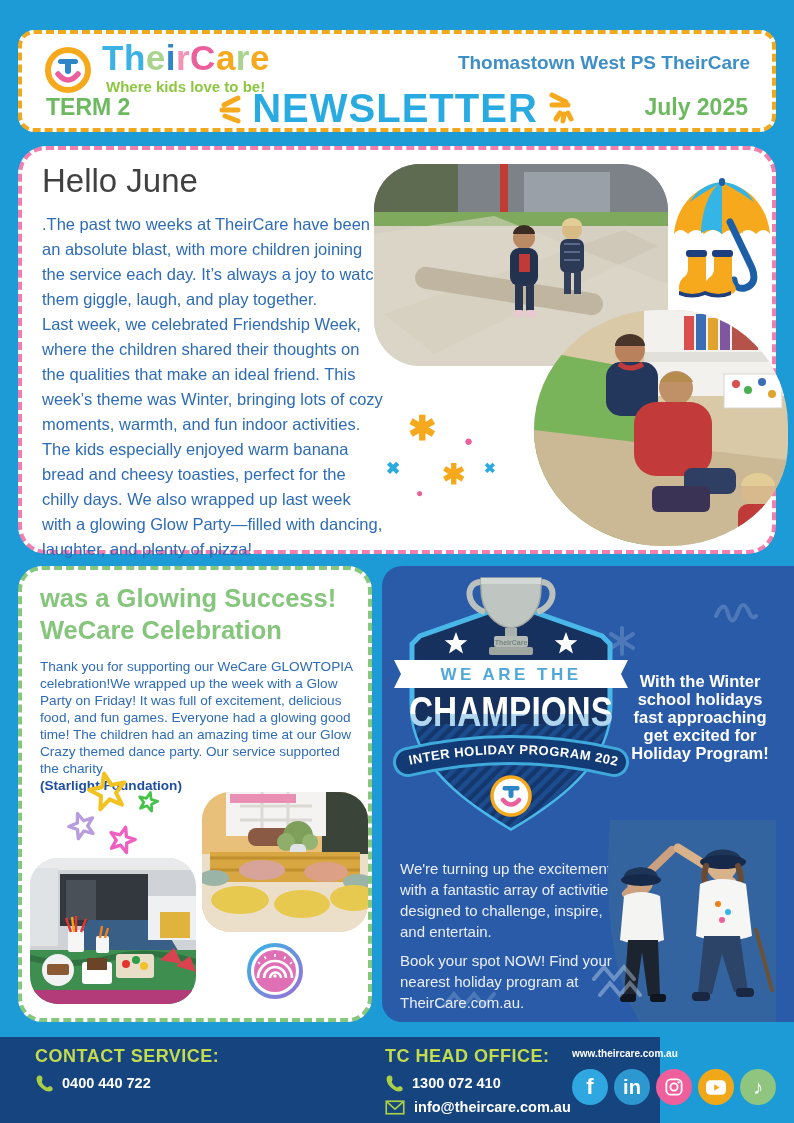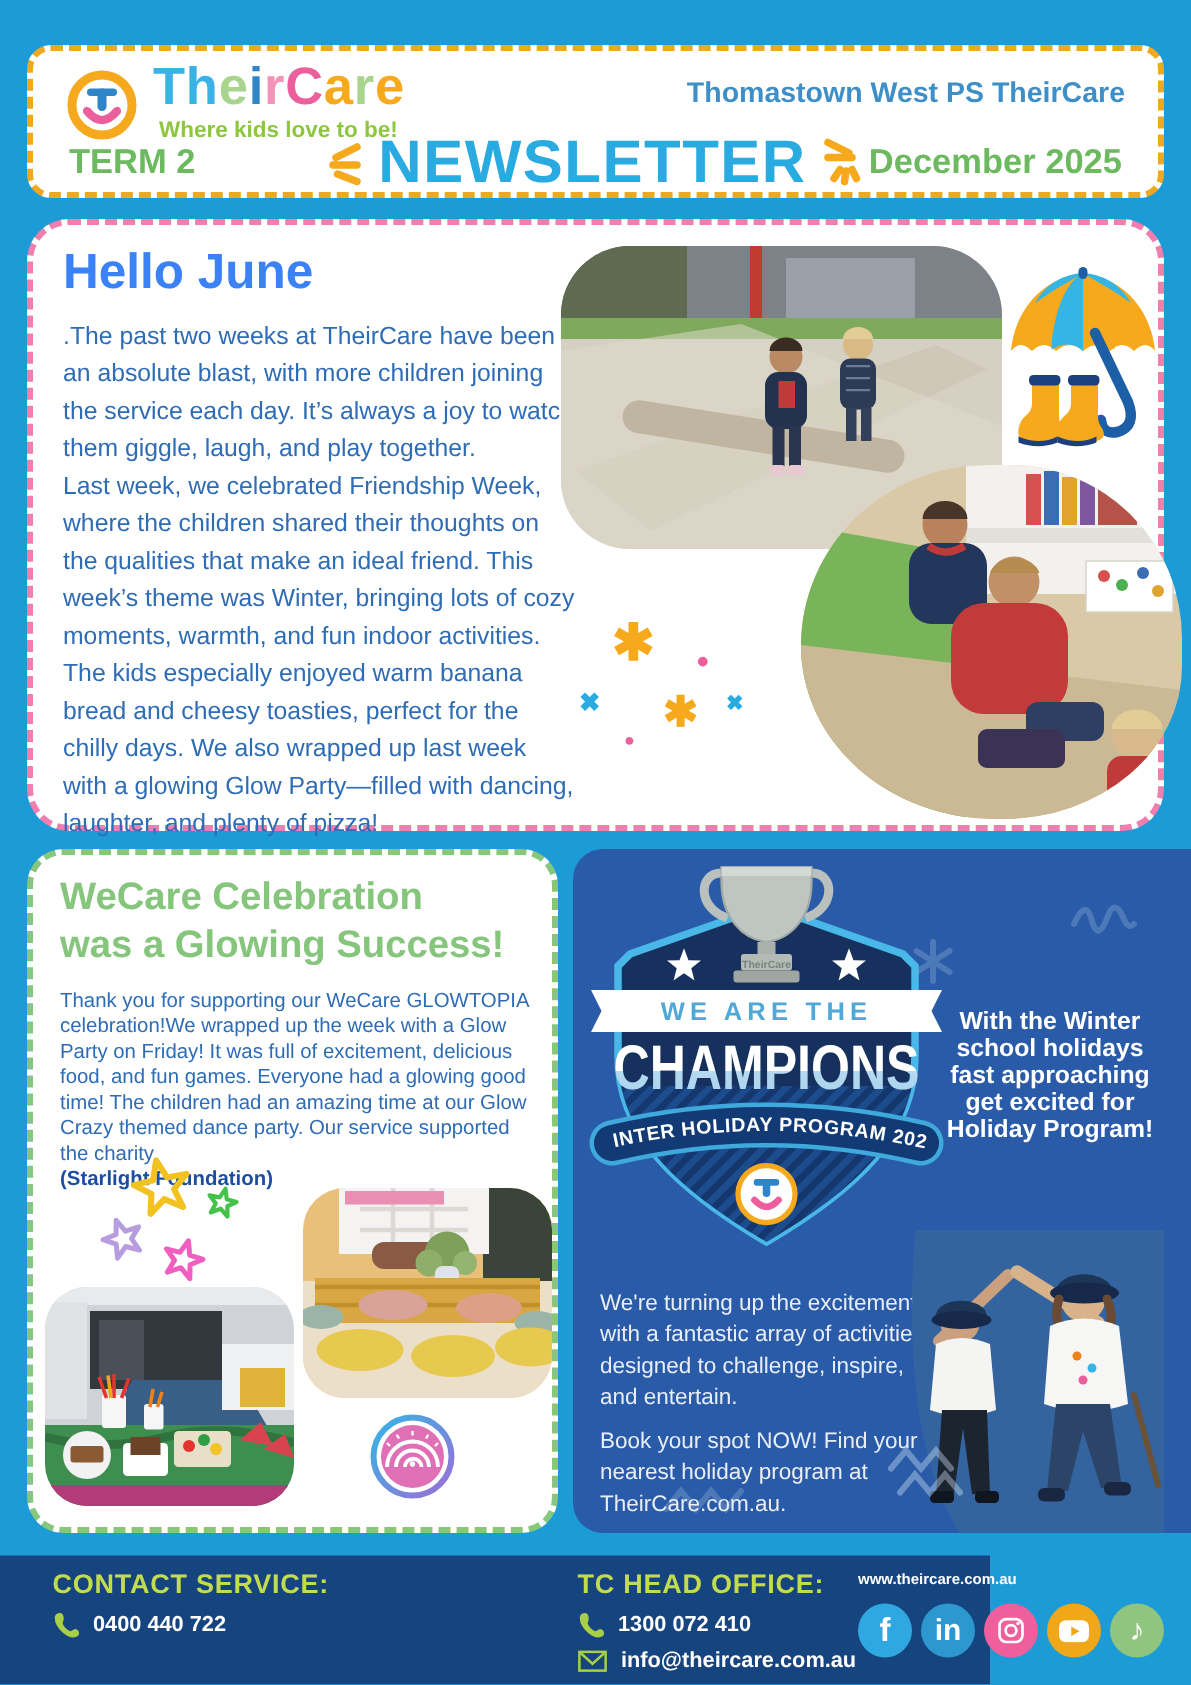--- a/index.html
+++ b/index.html
@@ -13,21 +13,21 @@
   .brand{position:absolute;left:80px;top:4px;font-size:35px;font-weight:800;letter-spacing:.5px;}
   .tagline{position:absolute;left:84px;top:44px;font-size:15px;font-weight:700;color:#8dc63f;}
   .service-name{position:absolute;right:22px;top:18px;font-size:19px;font-weight:800;color:#3e8fc8;}
   .term{position:absolute;left:24px;top:60px;font-size:23px;font-weight:800;color:#6cb95f;}
   .issue-date{position:absolute;right:24px;top:60px;font-size:23px;font-weight:800;color:#6cb95f;}
   .newsletter-wrap{position:absolute;left:0;right:0;top:52px;display:flex;justify-content:center;align-items:center;gap:10px;}
   .newsletter-title{font-size:40px;font-weight:800;color:#29abe2;letter-spacing:1px;}
 
   
   .hello-card{left:18px;top:146px;width:758px;height:408px;border:4px dashed #f07fb0;border-radius:28px;}
-  .hello-title{position:absolute;left:20px;top:12px;font-size:33px;font-weight:700;color:#3b82f6;}
+  .hello-title{position:absolute;left:20px;top:12px;font-size:33px;font-weight:400;color:#404040;}
   .hello-body{position:absolute;left:20px;top:62px;width:342px;font-size:16.5px;line-height:25px;color:#2e6cb6;}
   .hello-body p{margin:0;}
   .photo{position:absolute;overflow:hidden;}
   .photo-sandpit{left:352px;top:14px;width:294px;height:202px;border-radius:46px;}
   .umbrella-illo{position:absolute;left:646px;top:26px;width:108px;height:130px;}
   .photo-indoor{left:512px;top:160px;width:254px;height:236px;border-radius:50% 46% 48% 52% / 52% 50% 44% 50%;}
   .sparkle{position:absolute;font-weight:900;}
 
   
   .wecare-card{left:18px;top:566px;width:354px;height:456px;border:4px dashed #86c77d;border-radius:24px;}
@@ -86,21 +86,21 @@
     <div class="term">TERM 2</div>
     <div class="newsletter-wrap">
       <svg width="26" height="34" viewBox="0 0 26 34">
         <path d="M22 6 L8 13 M22 18 L6 18 M22 29 L9 24" stroke="#f6a91d" stroke-width="5" stroke-linecap="round" fill="none"></path>
       </svg>
       <div class="newsletter-title">NEWSLETTER</div>
       <svg width="30" height="40" viewBox="0 0 30 40">
         <path d="M4 6 L18 13 M4 16 L20 16 M8 30 L12 24 M15 32 L16 25 M23 30 L20 24" stroke="#f6a91d" stroke-width="5" stroke-linecap="round" fill="none"></path>
       </svg>
     </div>
-    <div class="issue-date">December 2025</div>
+    <div class="issue-date">July 2025</div>
   </div>
 
   <div class="card hello-card">
     <div class="hello-title">Hello June</div>
     <div class="hello-body">
       <p>.The past two weeks at TheirCare have been an absolute blast, with more children joining the service each day. It’s always a joy to watch them giggle, laugh, and play together.</p>
       <p>Last week, we celebrated Friendship Week, where the children shared their thoughts on the qualities that make an ideal friend. This week’s theme was Winter, bringing lots of cozy moments, warmth, and fun indoor activities. The kids especially enjoyed warm banana bread and cheesy toasties, perfect for the chilly days. We also wrapped up last week with a glowing Glow Party—filled with dancing, laughter, and plenty of pizza!</p>
     </div>
 
     <div class="photo photo-sandpit">
@@ -188,22 +188,22 @@
     <div class="sparkle" style="left:386px;top:258px;color:#f6a91d;font-size:34px;">✱</div>
     <div class="sparkle" style="left:442px;top:282px;color:#ec5f9d;font-size:15px;">●</div>
     <div class="sparkle" style="left:364px;top:308px;color:#29abe2;font-size:17px;">✖</div>
     <div class="sparkle" style="left:420px;top:308px;color:#f6a91d;font-size:28px;">✱</div>
     <div class="sparkle" style="left:462px;top:310px;color:#29abe2;font-size:14px;">✖</div>
     <div class="sparkle" style="left:394px;top:336px;color:#ec5f9d;font-size:12px;">●</div>
   </div>
 
   <div class="card wecare-card">
     <div class="wecare-title">
+      <div>was a Glowing Success!</div>
       <div>WeCare Celebration</div>
-      <div>was a Glowing Success!</div>
     </div>
     <div class="wecare-body">
       <span>Thank you for supporting our WeCare GLOWTOPIA celebration!We wrapped up the week with a Glow Party on Friday! It was full of excitement, delicious food, and fun games. Everyone had a glowing good time! The children had an amazing time at our Glow Crazy themed dance party. Our service supported the charity</span><br>
       <span class="wecare-charity">(Starlight Foundation)</span>
     </div>
 
     <svg class="neon-stars" viewBox="0 0 110 100">
       <defs>
         <path id="star5" d="M0 -14 L3.5 -4.6 L13.3 -4.3 L5.7 1.8 L8.2 11.3 L0 5.6 L-8.2 11.3 L-5.7 1.8 L-13.3 -4.3 L-3.5 -4.6 Z"></path>
       </defs>

